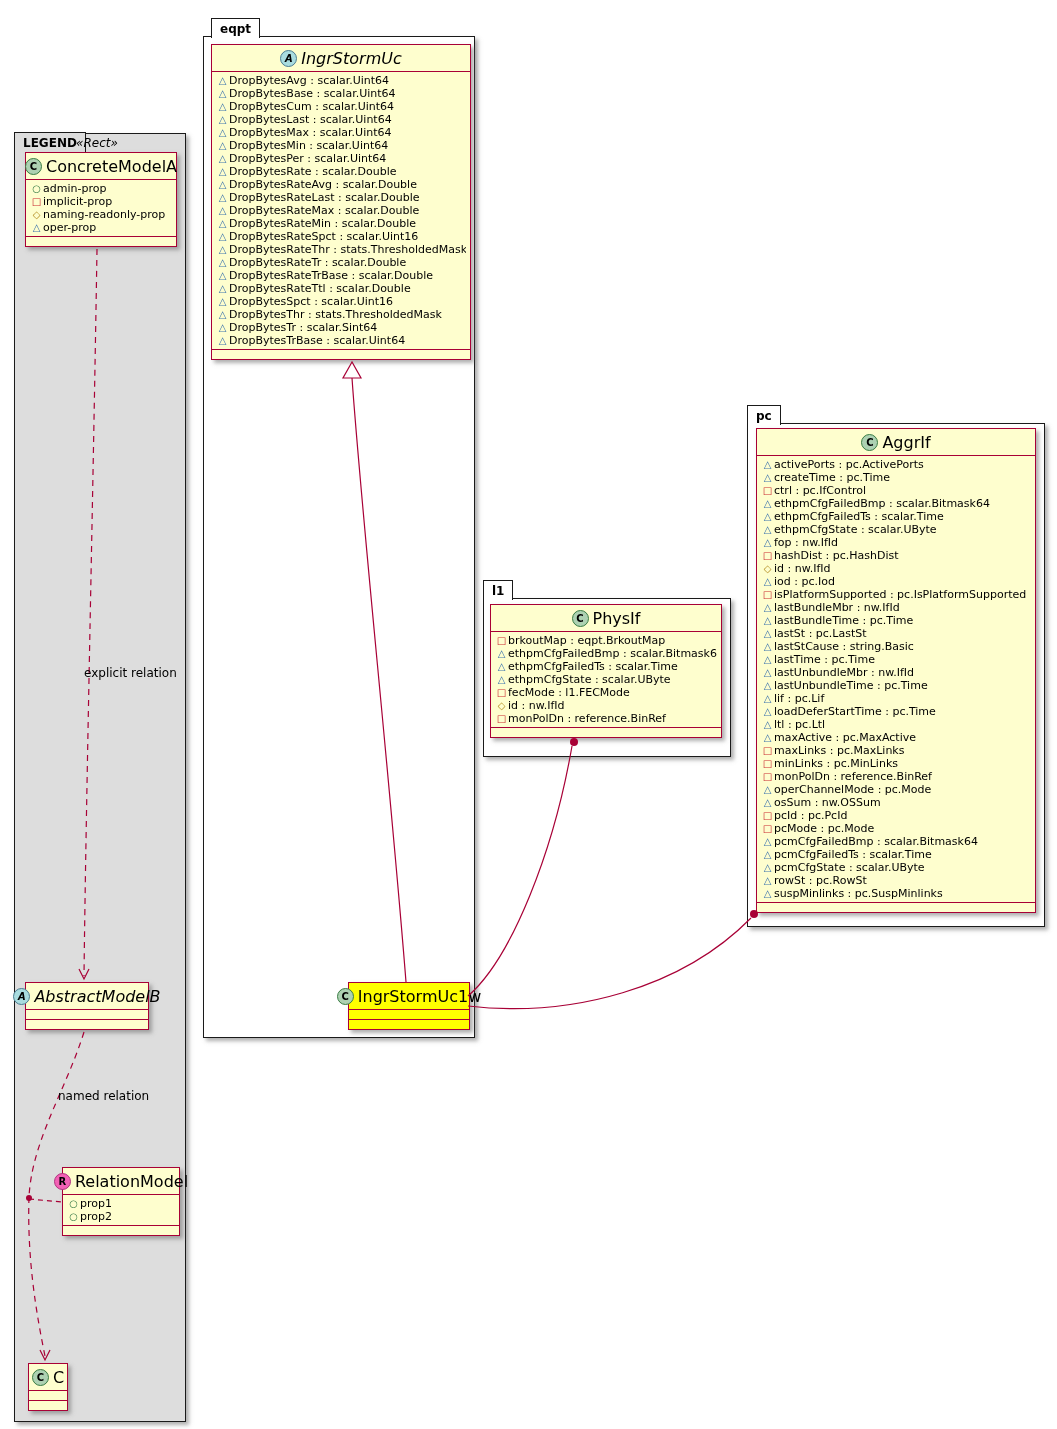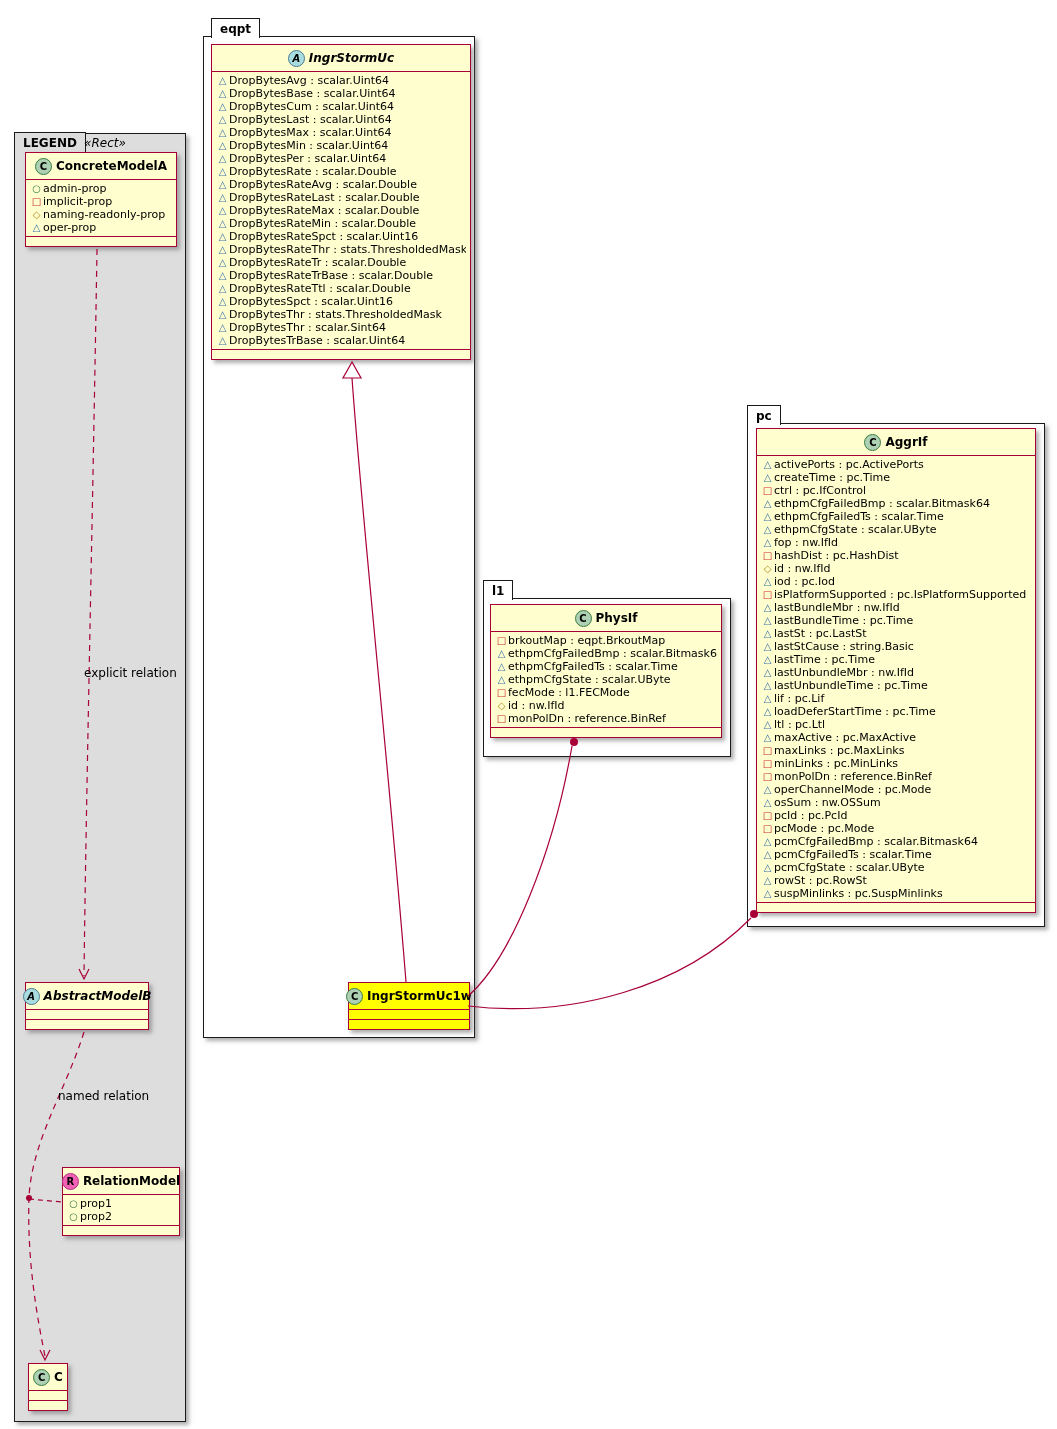--- a/index.html
+++ b/index.html
@@ -13,21 +13,21 @@
   .pkg-body { position:absolute; z-index:1; background:#FFFFFF; border:1.5px solid #1a1a1a;
               box-shadow:3px 3px 4px rgba(110,110,110,.55); }
   .pkg-gray { background:#DDDDDD; }
 
   
   .uml-class { position:absolute; z-index:10; background:#FEFECE; border:1.5px solid #A80036;
                box-shadow:3px 3px 4px rgba(110,110,110,.55); }
   .uml-class.hl { background:#FFFF00; }
   .cls-header { display:flex; align-items:center; justify-content:center; gap:4px;
                 height:22px; padding:2px 6px; border-bottom:1.5px solid #A80036; }
-  .cls-name { font-size:12px; font-weight:bold; white-space:nowrap; }
+  .cls-name { font-size:16px; font-weight:normal; white-space:nowrap; }
   .italic { font-style:italic; }
   .spot { width:15px; height:15px; border-radius:50%; flex:0 0 15px;
           display:flex; align-items:center; justify-content:center;
           font-size:10px; font-weight:bold; }
   .spot-C { background:#ADD1B2; border:1px solid #3A7D44; }
   .spot-A { background:#A9DCDF; border:1px solid #4C7C91; font-style:italic; }
   .spot-R { background:#F361B5; border:1px solid #B03580; }
 
   .members { padding:2px 4px; }
   .member { height:13px; display:flex; align-items:center; font-size:11px;
@@ -60,21 +60,21 @@
 
   <div class="pkg-tab" style="left:203px; top:18px;margin-left:8px;">eqpt</div>
   <div class="pkg-body" style="left:203px; top:36px; width:270px; height:1000px;"></div>
 
   <div class="pkg-tab" style="left:483px; top:580px;">l1</div>
   <div class="pkg-body" style="left:483px; top:598px; width:246px; height:157px;"></div>
 
   <div class="pkg-tab" style="left:747px; top:405px;">pc</div>
   <div class="pkg-body" style="left:747px; top:423px; width:296px; height:502px;"></div>
 
-  <div class="free-label stereo" style="left:26px; top:136px; width:158px;">«Rect»</div>
+  <div class="free-label stereo" style="left:18px; top:136px; width:158px;">«Rect»</div>
   <div class="free-label" style="left:84px; top:666px;">explicit relation</div>
   <div class="free-label" style="left:58px; top:1089px;">named relation</div>
 
   <svg class="rel-layer" width="1057" height="1429">
 
     <path d="M 406 982 C 390 780, 362 520, 352 378" stroke="#A80036" stroke-width="1.2" fill="none"></path>
     <polygon points="352,362 343,378 361,378" fill="#FFFFFF" stroke="#A80036" stroke-width="1.2"></polygon>
 
     <path d="M 468 996 C 512 958, 554 850, 572 746" stroke="#A80036" stroke-width="1.2" fill="none"></path>
     <circle cx="574" cy="742" r="4" fill="#A80036"></circle>
@@ -257,21 +257,21 @@
           <span class="m-text">DropBytesSpct : scalar.Uint16</span>
         </div>
 
         <div class="member">
           <span class="m-icon ic-triangle"></span>
           <span class="m-text">DropBytesThr : stats.ThresholdedMask</span>
         </div>
 
         <div class="member">
           <span class="m-icon ic-triangle"></span>
-          <span class="m-text">DropBytesThr : scalar.Sint64</span>
+          <span class="m-text">DropBytesTr : scalar.Sint64</span>
         </div>
 
         <div class="member">
           <span class="m-icon ic-triangle"></span>
           <span class="m-text">DropBytesTrBase : scalar.Uint64</span>
         </div>
       </div>
     <div class="comp-sep"></div>
   </div>
 

